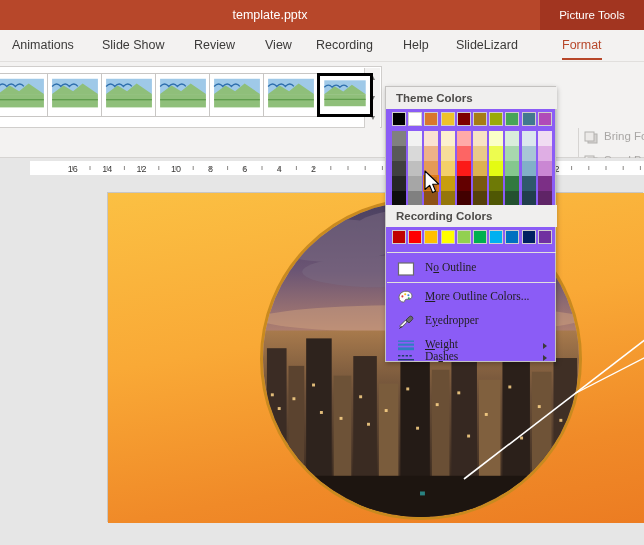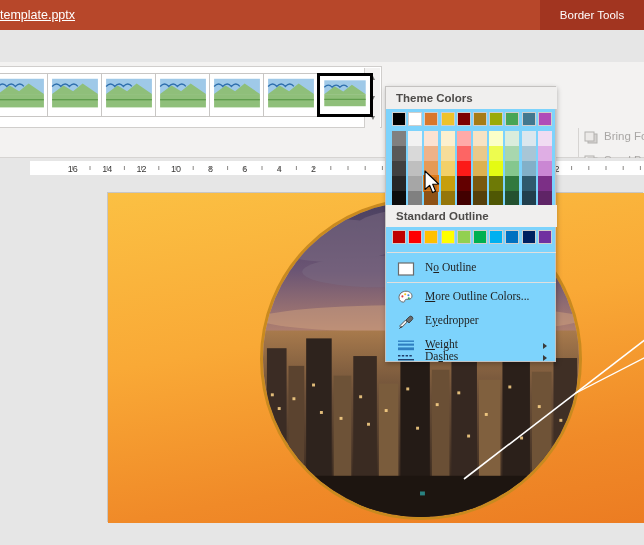--- a/index.html
+++ b/index.html
@@ -11,22 +11,22 @@
   }
   #app { position: relative; width: 644px; height: 545px; }
 
   
   .titlebar {
     position: absolute; top: 0; left: 0; width: 644px; height: 30px;
     background: #b7472a;
   }
   .title-text {
     position: absolute; left: 0; top: 0; width: 540px; height: 30px;
-    line-height: 30px; text-align: left;
-    color: #ffffff; font-size: 12.5px; text-decoration: underline;
+    line-height: 30px; text-align: center;
+    color: #ffffff; font-size: 12.5px;
   }
   .ctx-tab {
     position: absolute; right: 0; top: 0; width: 104px; height: 30px;
     background: #a23520; line-height: 30px; text-align: center;
     color: #ffffff; font-size: 11.5px;
   }
 
   
   .tabstrip {
     position: absolute; top: 30px; left: 0; width: 644px; height: 32px;
@@ -125,21 +125,21 @@
   }
   .circle-img svg { display: block; width: 100%; height: 100%; }
   .diag {
     position: absolute; right: -6px; bottom: 30px; width: 200px; height: 160px;
     pointer-events: none;
   }
 
   
   .dropdown {
     position: absolute; left: 385px; top: 86px; width: 171px; height: 276px;
-    background: #7dd3fc; border: 1px solid #c4c2c0;
+    background: #8b5cf6; border: 1px solid #c4c2c0;
     box-shadow: 1px 2px 5px rgba(0,0,0,.28);
   }
   .dd-header {
     position: absolute; left: 0; width: 171px; height: 22px;
     background: #f0efee; font-size: 11.5px; font-weight: bold;
     color: #4d4b49; line-height: 22px; padding-left: 10px;
   }
   .swatch {
     position: absolute; width: 13px; height: 13px;
     border: 1px solid #e6e6e6;
@@ -167,23 +167,33 @@
   
   .cursor { position: absolute; left: 424px; top: 170px; width: 18px; height: 26px; }
 </style>
 </head>
 <body>
 
 <div id="app">
 
   <div class="titlebar">
     <div class="title-text">template.pptx</div>
-    <div class="ctx-tab">Border Tools</div>
+    <div class="ctx-tab">Picture Tools</div>
   </div>
 
+  <div class="tabstrip" id="tabstrip">
+      <div class="tab" style="left: 8px;">Animations</div>
+      <div class="tab" style="left: 98px;">Slide Show</div>
+      <div class="tab" style="left: 190px;">Review</div>
+      <div class="tab" style="left: 261px;">View</div>
+      <div class="tab" style="left: 312px;">Recording</div>
+      <div class="tab" style="left: 399px;">Help</div>
+      <div class="tab" style="left: 452px;">SlideLizard</div>
+      <div class="tab active" style="left: 558px;">Format</div>
+    </div>
 
   <div class="ribbon">
 
     <div class="gallery" id="gallery">
       <div class="gal-scroll">
         <div class="gal-arrow" style="top:0">▲</div>
         <div class="gal-arrow" style="top:20px">▼</div>
         <div class="gal-arrow" style="top:40px">▼</div>
       </div>
     <div class="thumb" style="left: 8px;">
@@ -504,21 +514,21 @@
         <div class="swatch" style="left: 38.4px; top: 104px; width: 14px; height: 15px; background: rgb(142, 82, 22); border-color: rgb(142, 82, 22);"></div>
         <div class="swatch" style="left: 54.6px; top: 104px; width: 14px; height: 15px; background: rgb(149, 118, 10); border-color: rgb(149, 118, 10);"></div>
         <div class="swatch" style="left: 70.8px; top: 104px; width: 14px; height: 15px; background: rgb(66, 0, 0); border-color: rgb(66, 0, 0);"></div>
         <div class="swatch" style="left: 87px; top: 104px; width: 14px; height: 15px; background: rgb(85, 64, 11); border-color: rgb(85, 64, 11);"></div>
         <div class="swatch" style="left: 103.2px; top: 104px; width: 14px; height: 15px; background: rgb(79, 87, 4); border-color: rgb(79, 87, 4);"></div>
         <div class="swatch" style="left: 119.4px; top: 104px; width: 14px; height: 15px; background: rgb(36, 81, 48); border-color: rgb(36, 81, 48);"></div>
         <div class="swatch" style="left: 135.6px; top: 104px; width: 14px; height: 15px; background: rgb(33, 63, 77); border-color: rgb(33, 63, 77);"></div>
         <div class="swatch" style="left: 151.8px; top: 104px; width: 14px; height: 15px; background: rgb(95, 36, 102); border-color: rgb(95, 36, 102);"></div>
       </div>
 
-    <div class="dd-header" style="top:118px;">Standard Outline</div>
+    <div class="dd-header" style="top:118px;">Recording Colors</div>
     <div id="std-grid">
         <div class="swatch top" style="left: 6px; top: 143px; width: 14px; height: 14px; background: rgb(192, 0, 0);"></div>
         <div class="swatch top" style="left: 22.2px; top: 143px; width: 14px; height: 14px; background: rgb(255, 0, 0);"></div>
         <div class="swatch top" style="left: 38.4px; top: 143px; width: 14px; height: 14px; background: rgb(255, 192, 0);"></div>
         <div class="swatch top" style="left: 54.6px; top: 143px; width: 14px; height: 14px; background: rgb(255, 255, 0);"></div>
         <div class="swatch top" style="left: 70.8px; top: 143px; width: 14px; height: 14px; background: rgb(146, 208, 80);"></div>
         <div class="swatch top" style="left: 87px; top: 143px; width: 14px; height: 14px; background: rgb(0, 176, 80);"></div>
         <div class="swatch top" style="left: 103.2px; top: 143px; width: 14px; height: 14px; background: rgb(0, 176, 240);"></div>
         <div class="swatch top" style="left: 119.4px; top: 143px; width: 14px; height: 14px; background: rgb(0, 112, 192);"></div>
         <div class="swatch top" style="left: 135.6px; top: 143px; width: 14px; height: 14px; background: rgb(0, 32, 96);"></div>

